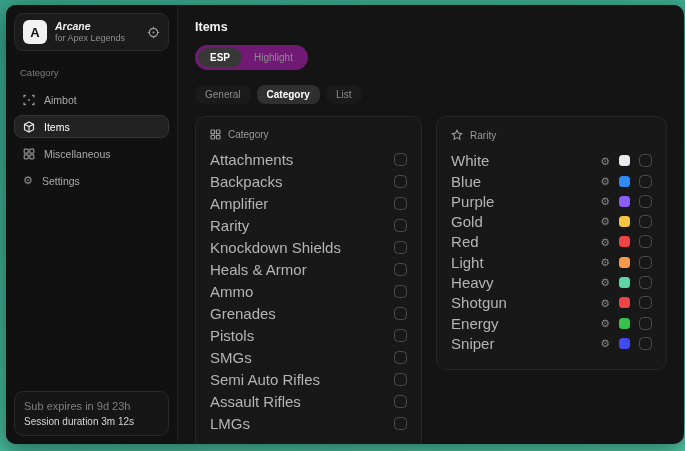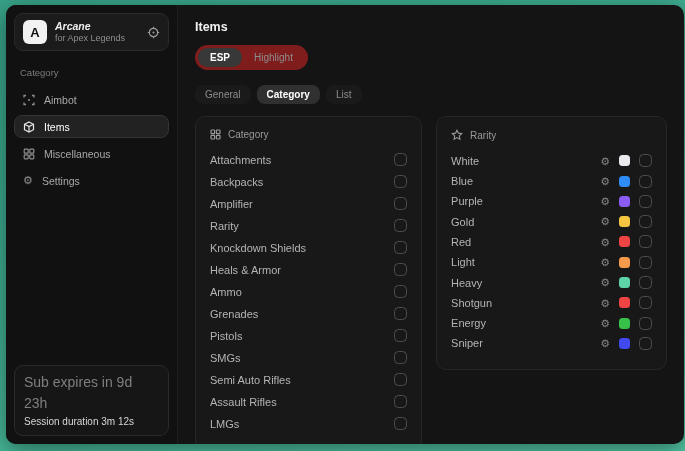--- a/index.html
+++ b/index.html
@@ -47,29 +47,29 @@
   }
   .nav-item .ic { display:flex; color:#8f8f8f; }
   .nav-item.active { background:#222222; border-color:#343434; color:#ffffff; }
   .nav-item.active .ic { color:#e8e8e8; }
 
   .status-card {
     position:absolute; left:8px; right:8px; bottom:8px;
     border:1px solid #2a2a2a; border-radius:9px; background:#161616;
     padding:6px 9px; line-height:1.5;
   }
-  .status-line1 { font-size:14px; color:#7f7f7f; }
+  .status-line1 { font-size:11px; color:#7f7f7f; }
   .status-line2 { font-size:10px; color:#d6d6d6; }
 
   
   .main { flex:1; padding:15px 17px 0 17px; overflow:hidden; }
   .page-title { font-size:12.5px; font-weight:bold; color:#f2f2f2; }
 
   .mode-toggle {
-    display:inline-flex; align-items:center; background:#7f1d1d;
+    display:inline-flex; align-items:center; background:#701a75;
     border-radius:999px; padding:3px; margin-top:11px;
   }
   .mode-opt {
     font-size:10px; padding:4px 12px; border-radius:999px;
     color:#8d8d8d; cursor:pointer;
   }
   .mode-opt.selected { background:#383838; color:#ffffff; font-weight:bold; }
 
   .tabs { display:flex; gap:6px; margin-top:15px;align-items:center; }
   .tab {
@@ -89,21 +89,21 @@
     display:flex; align-items:center; gap:7px;
     color:#9a9a9a; font-size:10px; margin-bottom:13px;
   }
   .panel-header .ic { display:flex; color:#9a9a9a; }
 
   .row {
     display:flex; align-items:center; justify-content:space-between;
     margin-bottom:8.5px; height:13.5px;
   }
   .panel-rar .row { margin-bottom:6.8px; }
-  .row-label { font-size:11px; color:#b4b4b4; }
+  .row-label { font-size:15px; color:#b4b4b4; }
 
   .checkbox {
     width:13px; height:13px; border:1.5px solid #4d4d4d; border-radius:4.5px;
     background:transparent; cursor:pointer; flex:0 0 13px;
   }
   .row-right { display:flex; align-items:center; gap:9px; }
   .gear { color:#8a8a8a; font-size:10.5px; line-height:1; cursor:pointer; }
   .swatch { width:11px; height:11px; border-radius:3.5px; cursor:pointer; }
 
   svg { display:block; }

